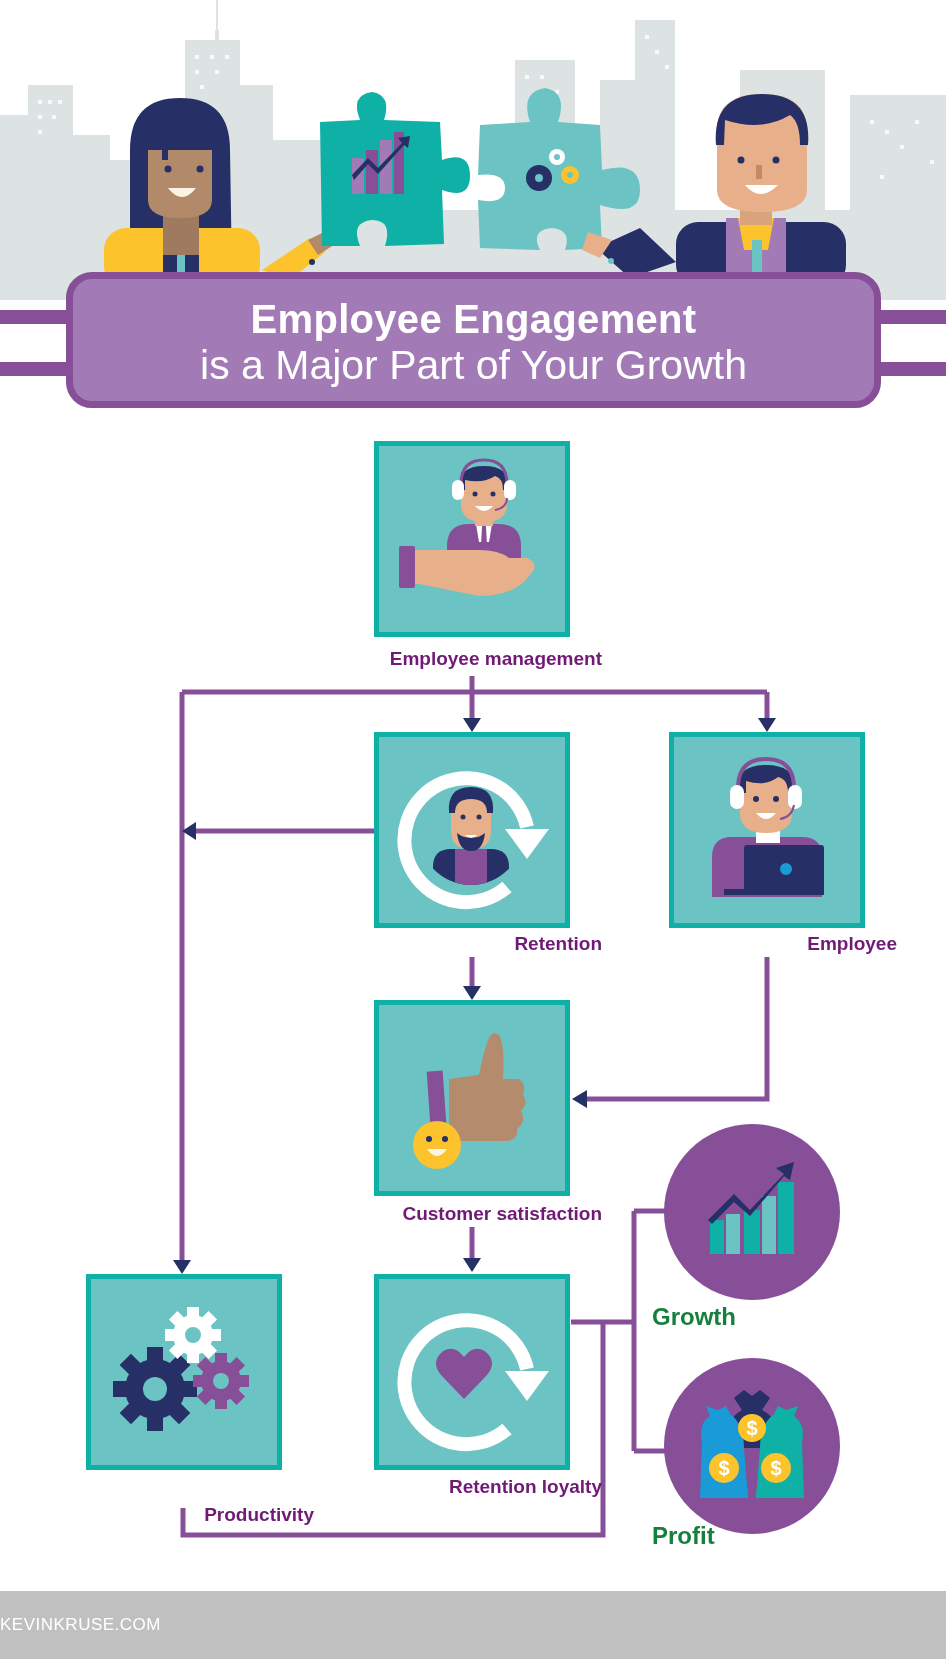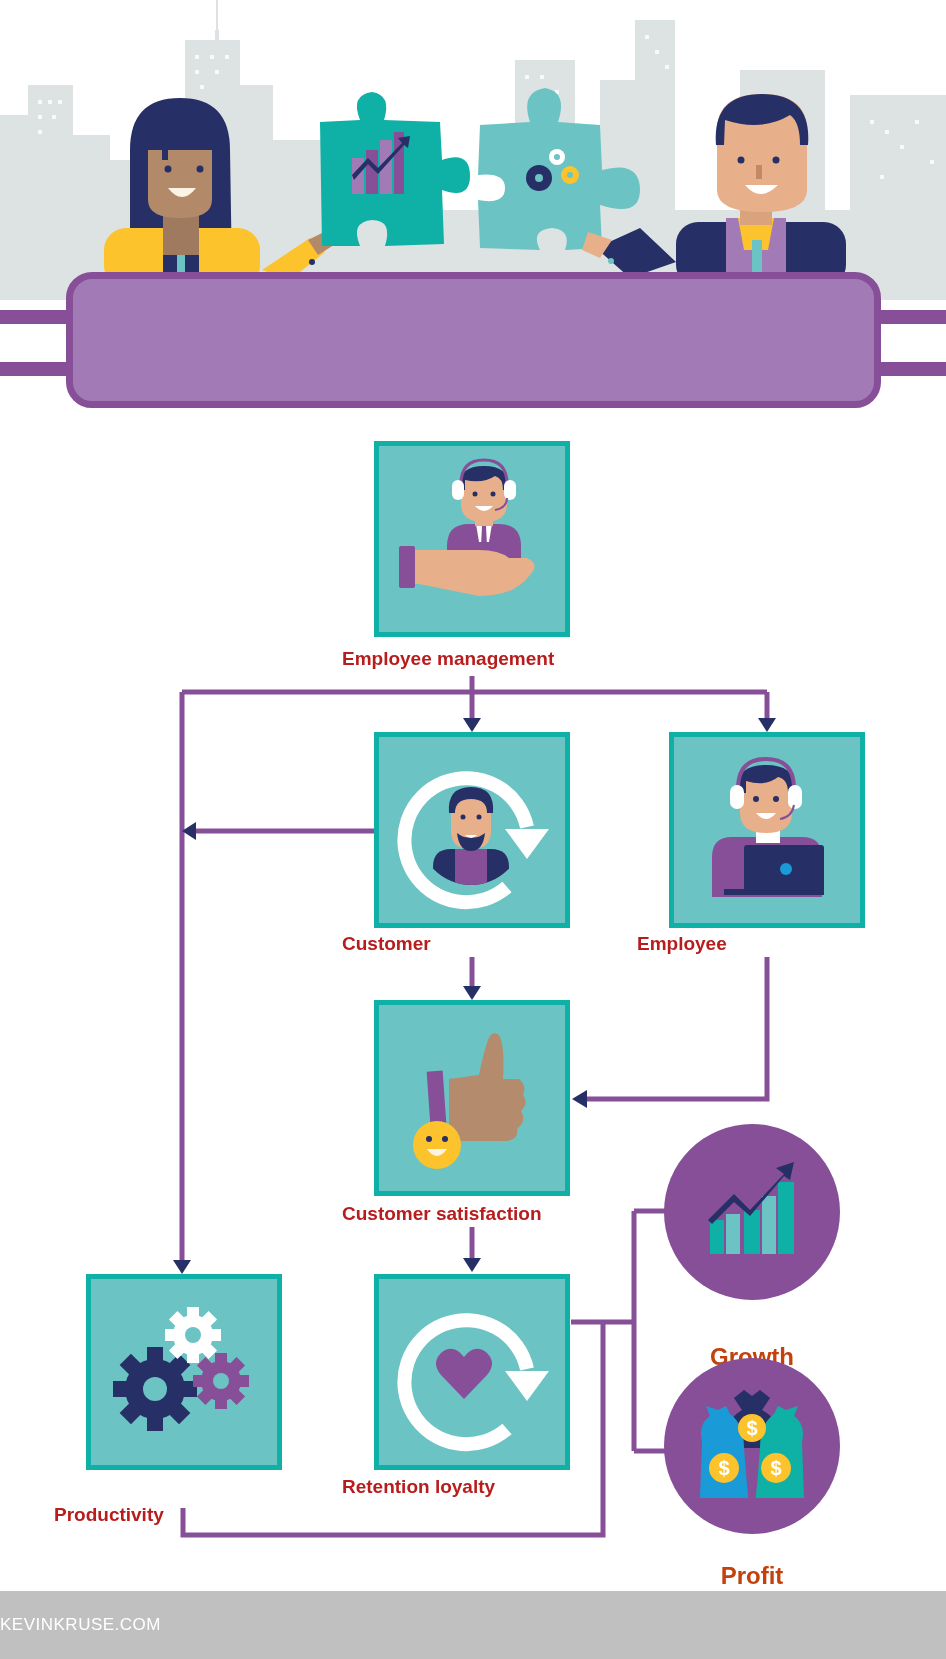--- a/index.html
+++ b/index.html
@@ -4,24 +4,24 @@
 <style>
   html, body { margin: 0; padding: 0; background: #ffffff; }
   body { width: 946px; height: 1659px; position: relative; overflow: hidden; font-family: "Liberation Sans", "DejaVu Sans", sans-serif; }
   #hero { position: absolute; left: 0; top: 0; width: 946px; height: 410px; }
   .banner { position: absolute; left: 66px; top: 272px; width: 815px; height: 136px; background: #a27ab6; border: 7px solid #864f98; border-radius: 26px; box-sizing: border-box; text-align: center; color: #ffffff; }
   .banner .t1 { font-size: 40px; font-weight: bold; margin-top: 18px; line-height: 44px; letter-spacing: 0.3px; }
   .banner .t2 { font-size: 41px; line-height: 48px; }
   .stripe { position: absolute; height: 14px; background: #864f98; }
   .box { position: absolute; width: 196px; height: 196px; background: #6cc3c3; border: 5px solid #0fb0a6; box-sizing: border-box; }
   .box svg { width: 100%; height: 100%; display: block; }
-  .label { position: absolute; font-size: 19px; font-weight: bold; color: #b91c1c; text-align: left; width: 260px; }
+  .label { position: absolute; font-size: 19px; font-weight: bold; color: #701a75; text-align: right; width: 260px; }
   .circle { position: absolute; width: 176px; height: 176px; border-radius: 50%; background: #864f98; overflow: hidden; }
   .circle svg { width: 100%; height: 100%; display: block; }
-  .clabel { position: absolute; font-size: 24px; font-weight: bold; color: #c2410c; text-align: center; width: 200px; margin-top: 40px; }
+  .clabel { position: absolute; font-size: 24px; font-weight: bold; color: #15803d; text-align: left; width: 200px; }
   #connectors { position: absolute; left: 0; top: 0; width: 946px; height: 1659px; pointer-events: none; }
   .footer { position: absolute; left: 0; top: 1591px; width: 946px; height: 68px; background: #c0c0c0; color: #ffffff; text-align: left; line-height: 68px; font-size: 17px; letter-spacing: 0.5px; }
 </style>
 </head>
 <body>
 
 <svg id="hero" viewBox="0 0 946 410">
   <g fill="#dde3e3">
     <rect x="0" y="115" width="30" height="180"></rect>
     <rect x="28" y="85" width="45" height="210"></rect>
@@ -118,20 +118,22 @@
     <path d="M588 232 L612 240 L600 258 L582 250 Z" fill="#e7b08a"></path>
   </g>
 </svg>
 
 <div class="stripe" style="left:0; top:310px; width:70px;"></div>
 <div class="stripe" style="left:0; top:362px; width:70px;"></div>
 <div class="stripe" style="left:877px; top:310px; width:69px;"></div>
 <div class="stripe" style="left:877px; top:362px; width:69px;"></div>
 
 <div class="banner">
+  <div class="t1">Employee Engagement</div>
+  <div class="t2">is a Major Part of Your Growth</div>
 </div>
 
 <svg id="connectors" viewBox="0 0 946 1659">
   <g fill="none" stroke="#864f98" stroke-width="5">
     <path d="M472 676 L472 720"></path>
     <path d="M182 692 L767 692"></path>
     <path d="M767 692 L767 720"></path>
     <path d="M182 692 L182 1262"></path>
     <path d="M374 831 L196 831"></path>
     <path d="M472 957 L472 988"></path>
@@ -187,21 +189,21 @@
       <rect x="76" y="112" width="32" height="40" fill="#864f98"></rect>
       <path d="M72 72 Q72 52 92 52 Q112 52 112 72 L112 94 Q112 112 92 112 Q72 112 72 94 Z" fill="#e7b08a"></path>
       <path d="M70 76 Q68 50 92 50 Q116 50 114 76 L108 76 Q108 62 92 62 Q76 62 76 76 Z" fill="#262f66"></path>
       <path d="M78 96 Q80 114 92 114 Q104 114 106 96 Q98 102 92 100 Q86 102 78 96 Z" fill="#262f66"></path>
       <circle cx="84" cy="80" r="2.5" fill="#262f66"></circle>
       <circle cx="100" cy="80" r="2.5" fill="#262f66"></circle>
       <path d="M86 98 Q92 104 98 98 Z" fill="#ffffff"></path>
     </g>
   </svg>
 </div>
-<div class="label" style="left:342px; top:933px;">Customer</div>
+<div class="label" style="left:342px; top:933px;">Retention</div>
 
 <div class="box" style="left:669px; top:732px;">
   <svg viewBox="0 0 186 186">
     <path d="M38 120 Q38 100 58 100 L128 100 Q148 100 148 120 L148 160 L38 160 Z" fill="#864f98"></path>
     <rect x="82" y="92" width="24" height="14" fill="#ffffff"></rect>
     <path d="M66 50 Q66 30 92 30 Q118 30 118 50 L118 76 Q118 96 92 96 Q66 96 66 76 Z" fill="#e7b08a"></path>
     <path d="M64 56 Q60 28 92 28 Q124 28 120 56 L114 56 Q114 42 104 40 Q92 50 72 44 L72 56 Z" fill="#262f66"></path>
     <path d="M64 52 Q64 22 92 22 Q120 22 120 52" fill="none" stroke="#864f98" stroke-width="4"></path>
     <rect x="56" y="48" width="14" height="24" rx="7" fill="#ffffff"></rect>
     <rect x="114" y="48" width="14" height="24" rx="7" fill="#ffffff"></rect>

